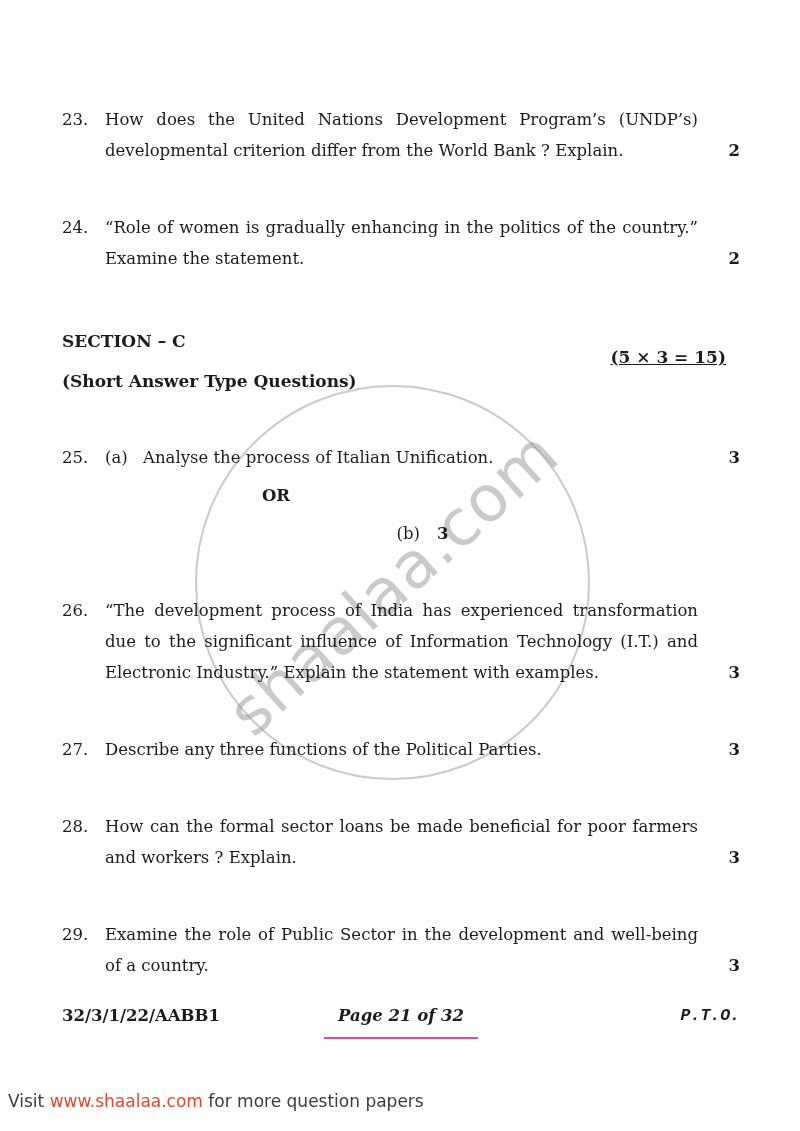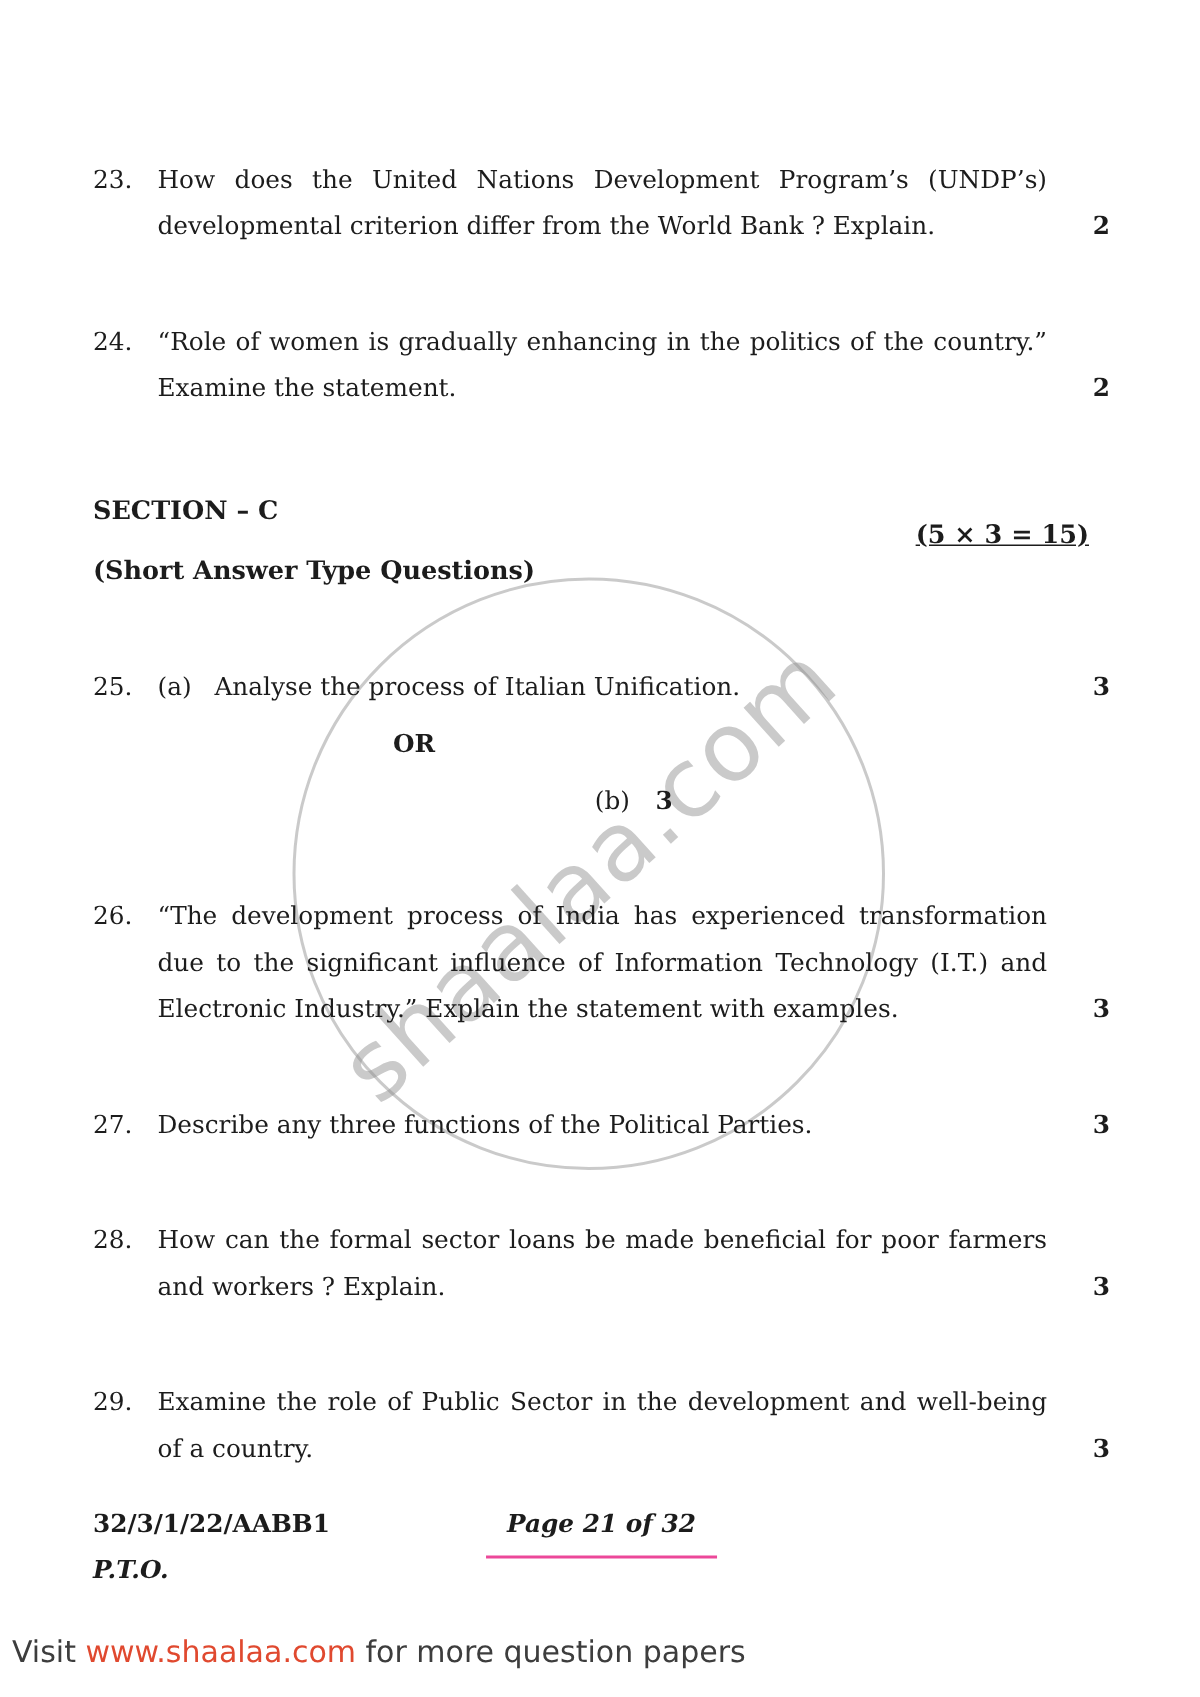--- a/index.html
+++ b/index.html
@@ -44,35 +44,35 @@
   
   .section-wrap { padding-top: 6px; margin-bottom: 45px; }
   .section-header { position: relative; text-align: left; font-weight: bold; font-size: 17px; }
   .section-marks { position: absolute; right: 14px; top: 16px; text-decoration: underline; }
   .section-subtitle { text-align: left; font-weight: bold; font-size: 17px; margin-top: 9px; }
 
   
   .footer {
     position: absolute; left: 62px; top: 1000px; width: 678px; z-index: 1;
     font-size: 16.5px; line-height: 31px; font-weight: bold;
-    display: flex; justify-content: space-between; align-items: flex-start; flex-direction: column;
+    display: flex; justify-content: space-between; align-items: flex-start;
   }
   .footer-page {
     position: absolute; left: 50%; transform: translateX(-50%);
     font-style: italic;
     border-bottom: 2px solid #ec4899;
     padding: 0 14px 6px 14px;
   }
-  .footer-pto { font-style: italic; }
+  .footer-pto { font-style: italic; font-family: Liberation Mono, monospace; }
 
   
   .bottom-bar {
     position: absolute; left: 8px; top: 1089px; z-index: 1;
     font-family: "DejaVu Sans", "Liberation Sans", sans-serif;
-    font-size: 20px; color: #3d3d3d; line-height: 24px;
+    font-size: 17px; color: #3d3d3d; line-height: 24px;
   }
   .bottom-bar .link { color: #e0492f; text-decoration: none; }
 </style>
 </head>
 <body>
 
 <div class="sheet">
 
   <div class="watermark">
     <div class="wm-circle"></div>

